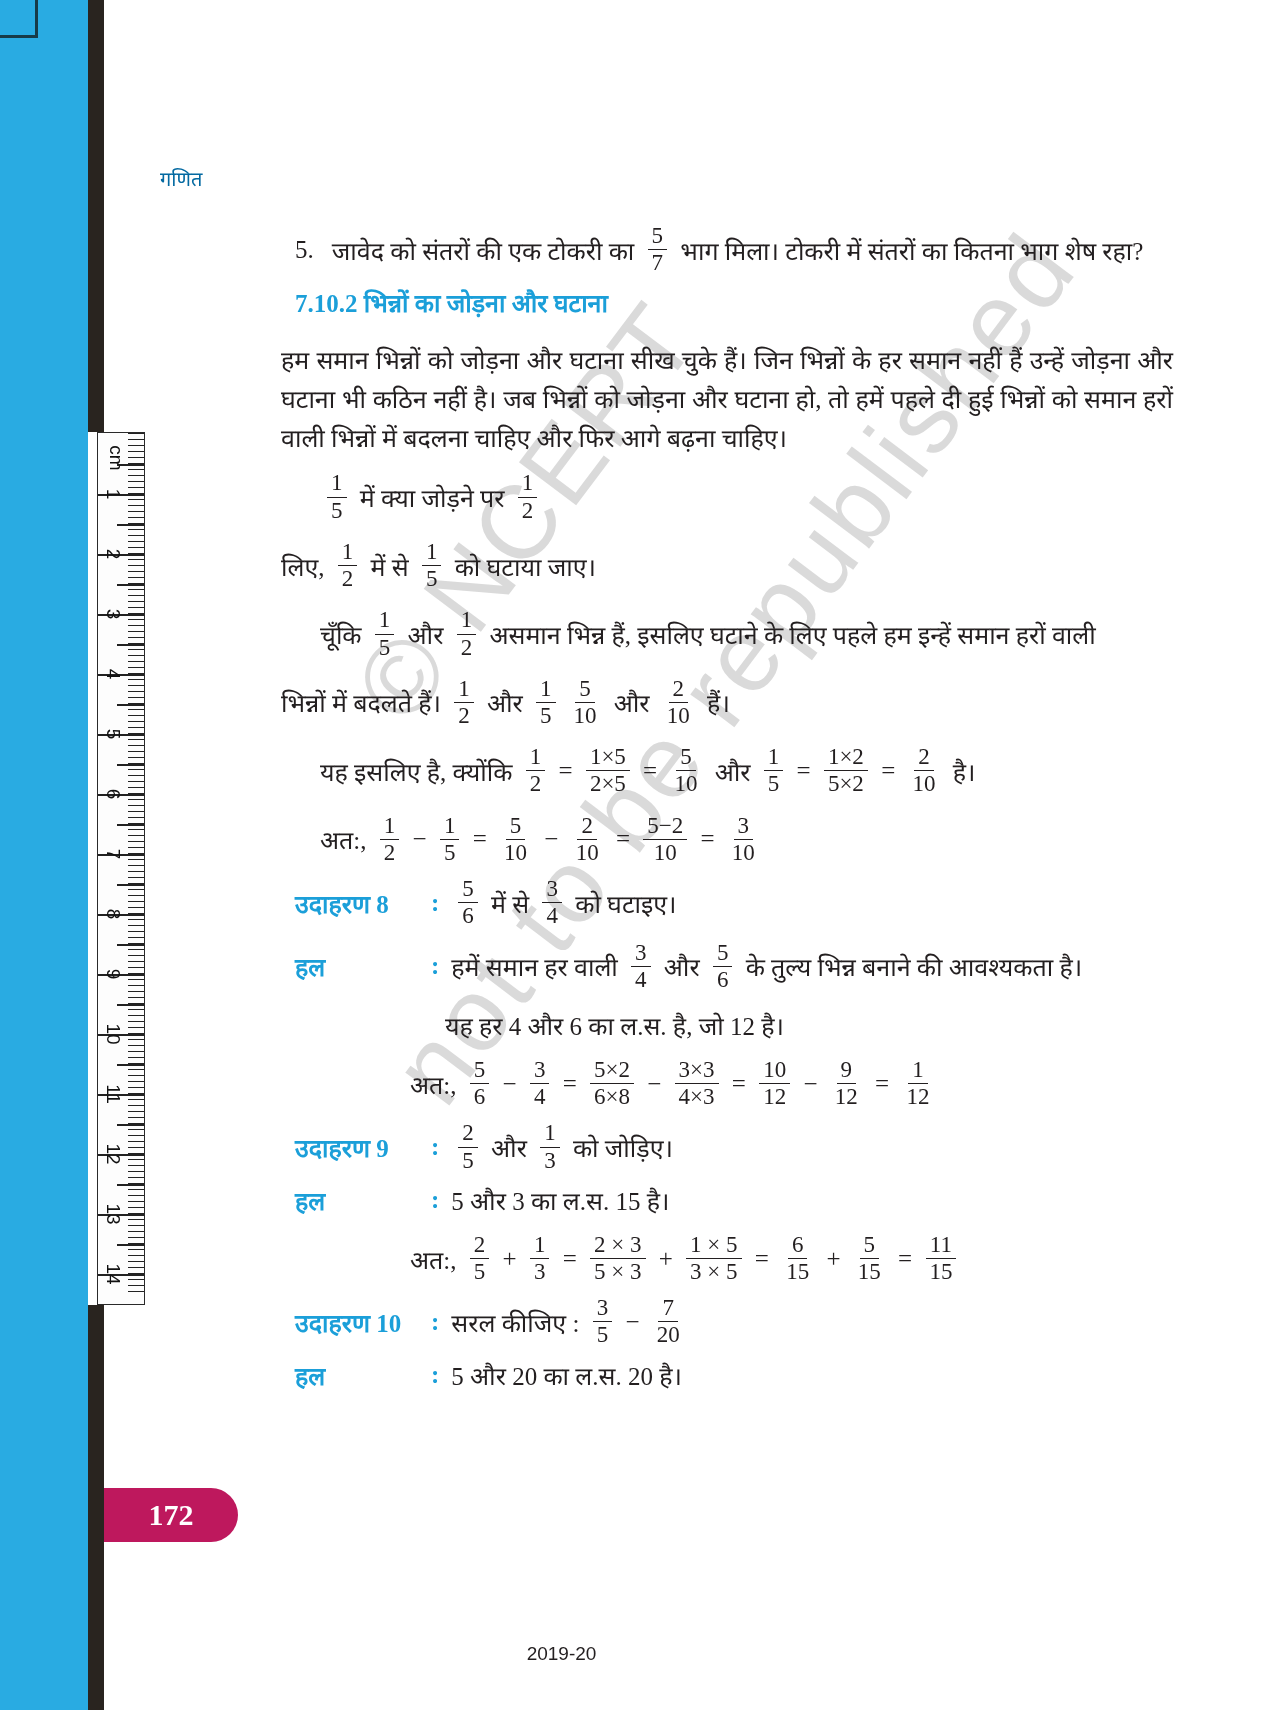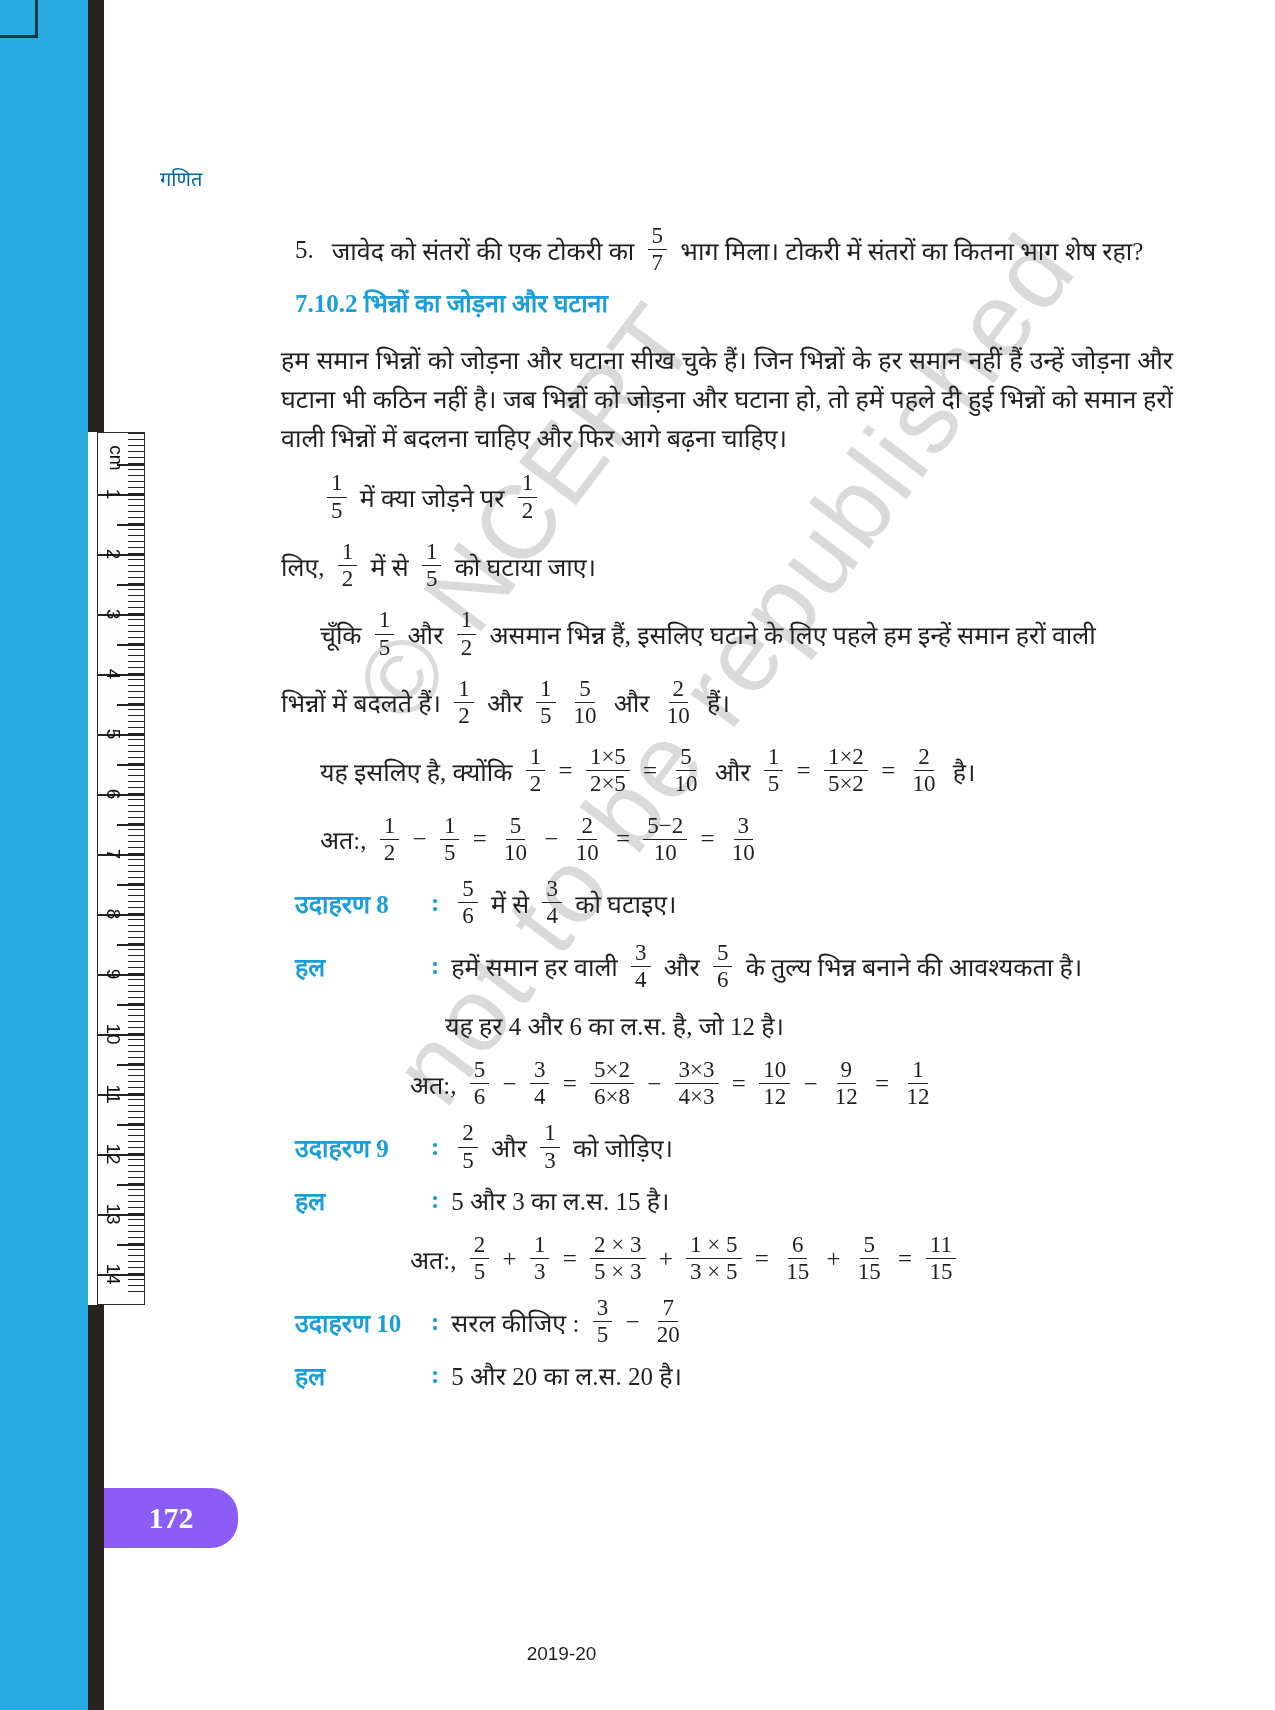--- a/index.html
+++ b/index.html
@@ -29,21 +29,21 @@
          font-family:"Liberation Sans",sans-serif;font-size:19px;color:#111;transform:rotate(90deg);}
 
   
   .watermark{position:absolute;left:-40px;top:330px;width:1340px;z-index:1;
          transform:rotate(-53deg);transform-origin:50% 50%;text-align:center;
          font-family:"Liberation Sans",sans-serif;color:rgba(150,150,150,0.35);
          font-size:104px;letter-spacing:4px;line-height:2.5;pointer-events:none;}
 
   
   .hdr{position:absolute;left:160px;top:165px;font-size:20px;color:#0369a1;z-index:2;}
-  .badge{position:absolute;left:104px;top:1488px;width:134px;height:60px;background:#8b5cf6;
+  .badge{position:absolute;left:104px;top:1488px;width:134px;height:54px;background:#be185d;
          border-radius:0 27px 27px 0;display:flex;align-items:center;justify-content:center;
          color:#ffffff;font-weight:bold;font-size:30px;z-index:3;font-family:"Liberation Serif",serif;}
   .footer{position:absolute;left:0;top:1643px;width:1123px;text-align:center;
          font-family:"Liberation Sans",sans-serif;font-size:19px;color:#231f20;z-index:2;}
 
   
   .flow{position:absolute;left:281px;top:208px;width:892px;z-index:2;font-size:25px;}
   .row{display:flex;align-items:center;flex-wrap:wrap;margin-top:8px;min-height:38px;}
   .row span.t{white-space:pre-wrap;}
   .row.question{margin-top:12px;}

